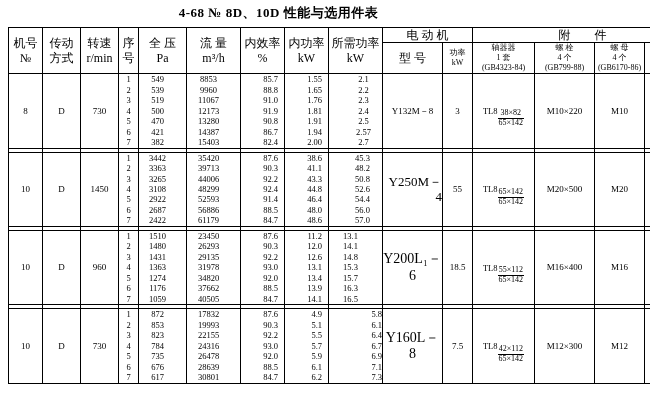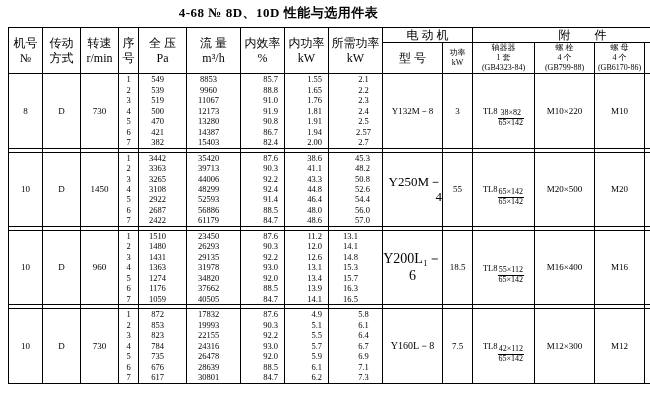--- a/index.html
+++ b/index.html
@@ -504,29 +504,29 @@
       <td class="numcell">
             <span class="numlist right">4.9
 5.1
 5.5
 5.7
 5.9
 6.1
 6.2</span>
           </td>
       <td class="numcell">
-            <span class="numlist" style="text-align:center;padding-left:16px;">5.8
+            <span class="numlist" style="text-align:right;padding-left:16px;">5.8
 6.1
 6.4
 6.7
 6.9
 7.1
 7.3</span>
           </td>
-      <td style="font-size:10px;">Y160L－8</td>
+      <td style="font-size:14px;">Y160L－8</td>
       <td>7.5</td>
       <td>
         <span class="tlswrap"><span class="tls-label">TL8</span><span class="frac"><span class="num">42×112</span><span class="den">65×142</span></span></span>
       </td>
       <td>M12×300</td>
       <td>M12</td>
       <td>12</td>
     </tr>
 
   </tbody>

